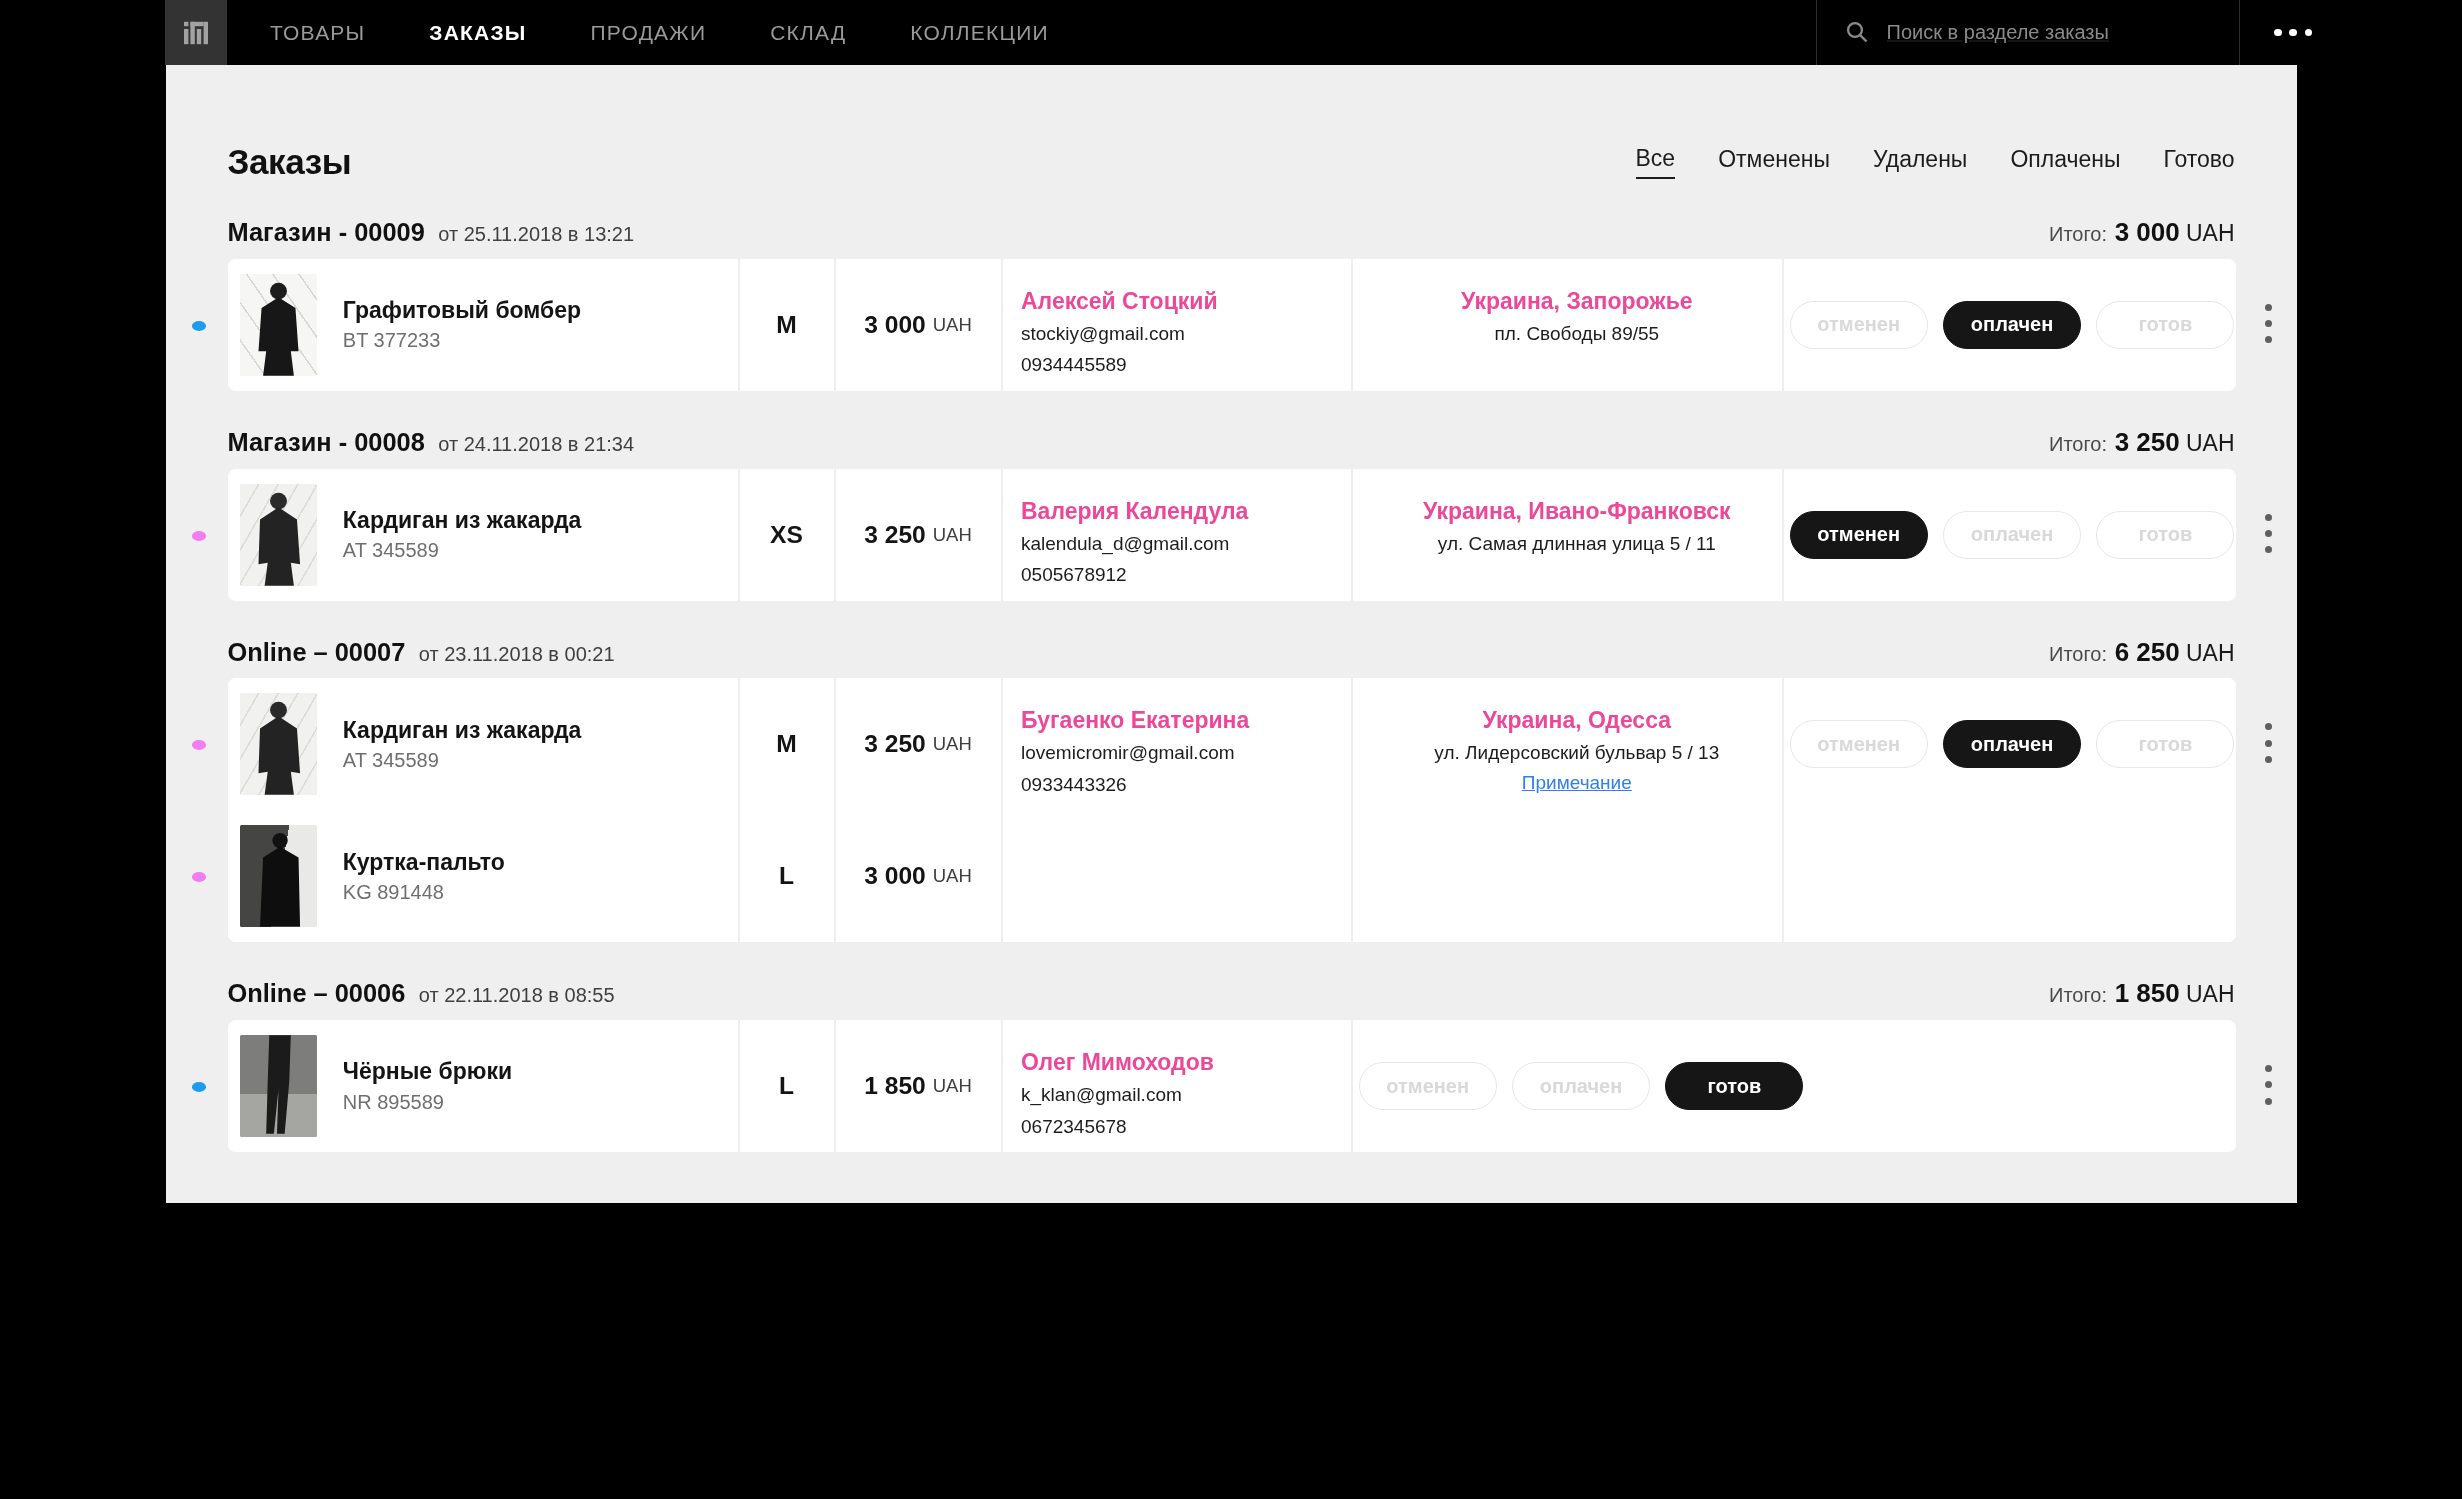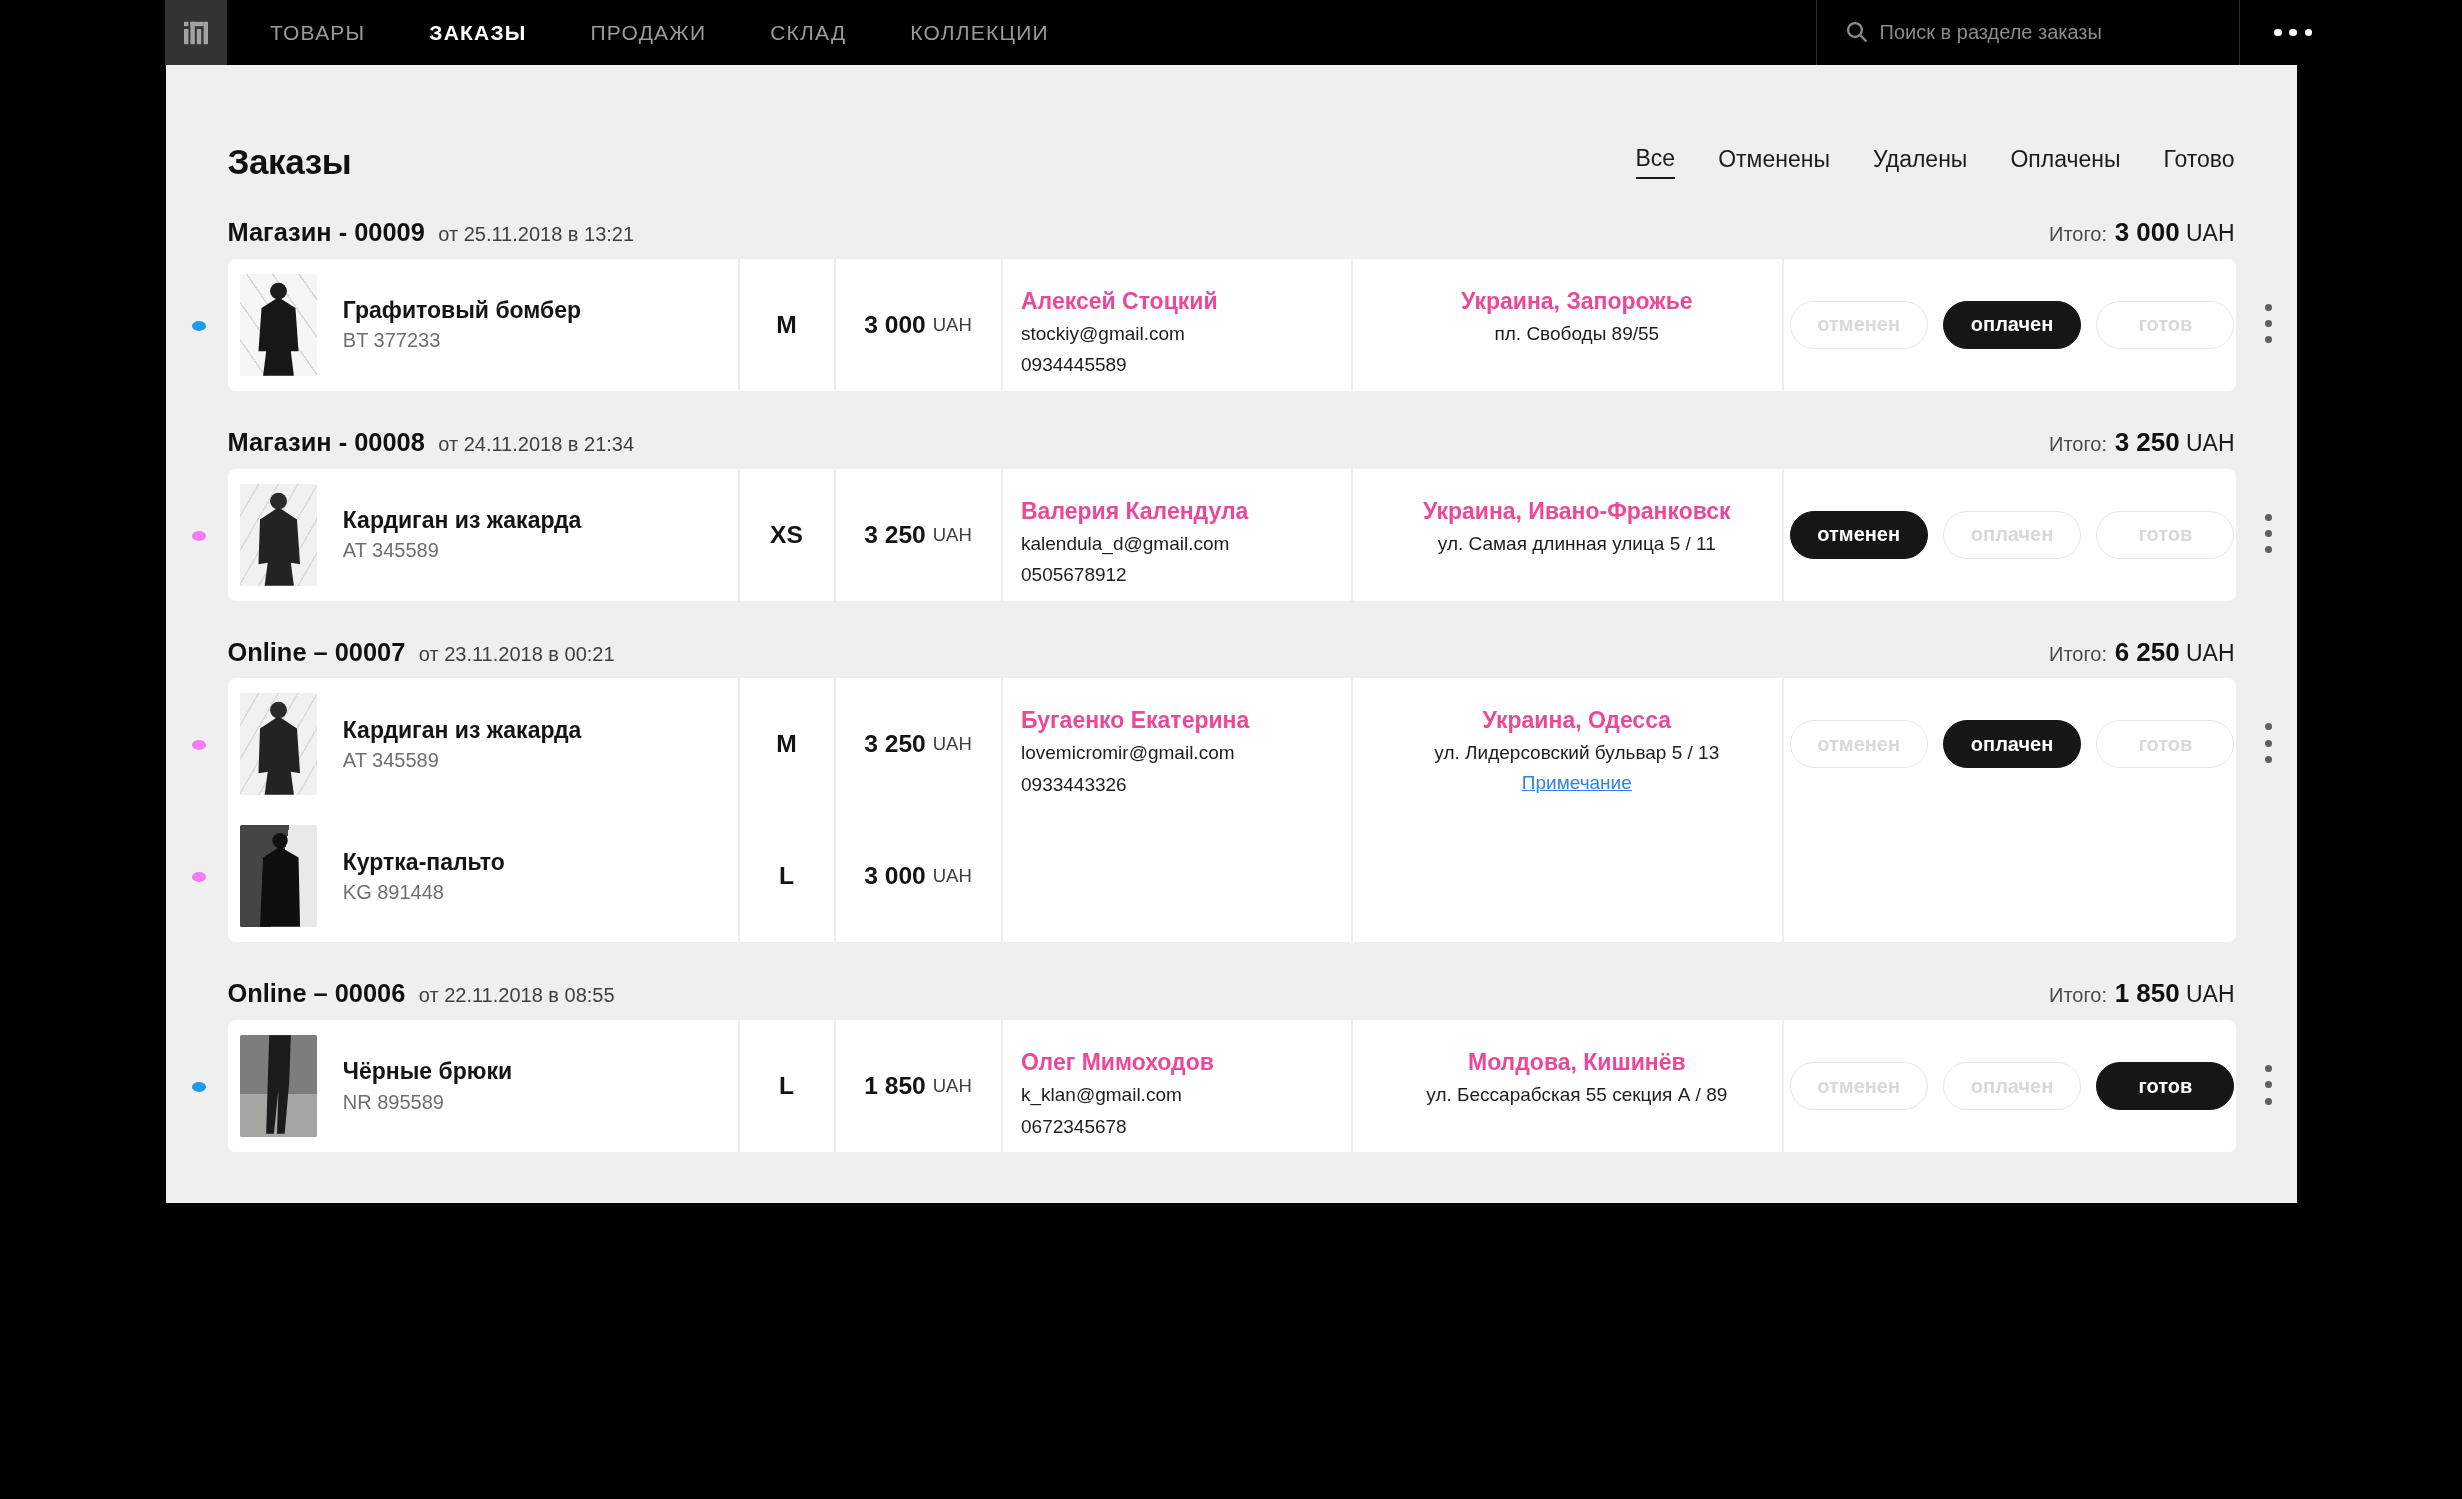--- a/index.html
+++ b/index.html
@@ -6,21 +6,21 @@
   html,body { background:#000; }
   body { width:2462px; height:1499px; overflow:hidden; font-family:"Liberation Sans", sans-serif; color:#141414; }
 
   
   .topbar { height:65px; background:#000; display:flex; align-items:stretch; }
   .logo-box { width:62px; margin-left:165px; background:#333; display:flex; align-items:center; justify-content:center; flex:none; }
   .nav-menu { display:flex; align-items:center; gap:64px; margin-left:43px; }
   .nav-item { color:#9a9a9a; font-size:21px; letter-spacing:1.2px; cursor:pointer; white-space:nowrap; }
   .nav-item.active { color:#fff; font-weight:700; }
   .topbar-right { margin-left:auto; display:flex; height:100%; }
-  .search-box { width:424px; border-left:0.8px solid #2c2c2c; border-right:0.8px solid #2c2c2c; display:flex; align-items:center; padding-left:28px; gap:10px; }
+  .search-box { width:424px; border-left:0.8px solid #2c2c2c; border-right:0.8px solid #2c2c2c; display:flex; align-items:center; padding-left:28px; gap:17px;text-decoration:underline; }
   .search-box input { flex:1; background:transparent; border:none; outline:none; color:#ddd; font-size:20px; font-family:"Liberation Sans", sans-serif; }
   .search-box input::placeholder { color:#8a8a8a; }
   .more-box { width:222px; display:flex; align-items:center; padding-left:34px; gap:7.7px; cursor:pointer; }
   .more-box .mdot { width:7.7px; height:7.7px; border-radius:50%; background:#fff; }
 
   
   .panel { width:2131px; height:1138px; margin:0 auto; background:#efefef; padding:77px 62px 0; overflow:hidden; }
   .page-header { display:flex; justify-content:space-between; align-items:center; margin-bottom:35px; }
   .page-title { font-size:35px; font-weight:700; color:#111; letter-spacing:-0.4px; }
   .filters { display:flex; gap:43px; align-items:center; }
@@ -349,24 +349,20 @@
         <div class="price-cell">
           <span class="price-amount">1 850</span>
             <span class="price-cur">UAH</span>
         </div>
       </div>
       <div class="col col-customer">
         <div class="customer-name">Олег Мимоходов</div>
         <div class="customer-line">k_klan@gmail.com</div>
         <div class="customer-line">0672345678</div>
       </div>
-      <div class="col col-address">
-        <div class="address-title">Молдова, Кишинёв</div>
-        <div class="address-line">ул. Бессарабская 55 секция А / 89</div>
-      </div>
       <div class="col col-actions">
         <button class="status-btn">отменен</button>
         <button class="status-btn">оплачен</button>
         <button class="status-btn active">готов</button>
       </div>
       <div class="kebab">
         <span class="kdot"></span>
           <span class="kdot"></span>
           <span class="kdot"></span>
       </div>

